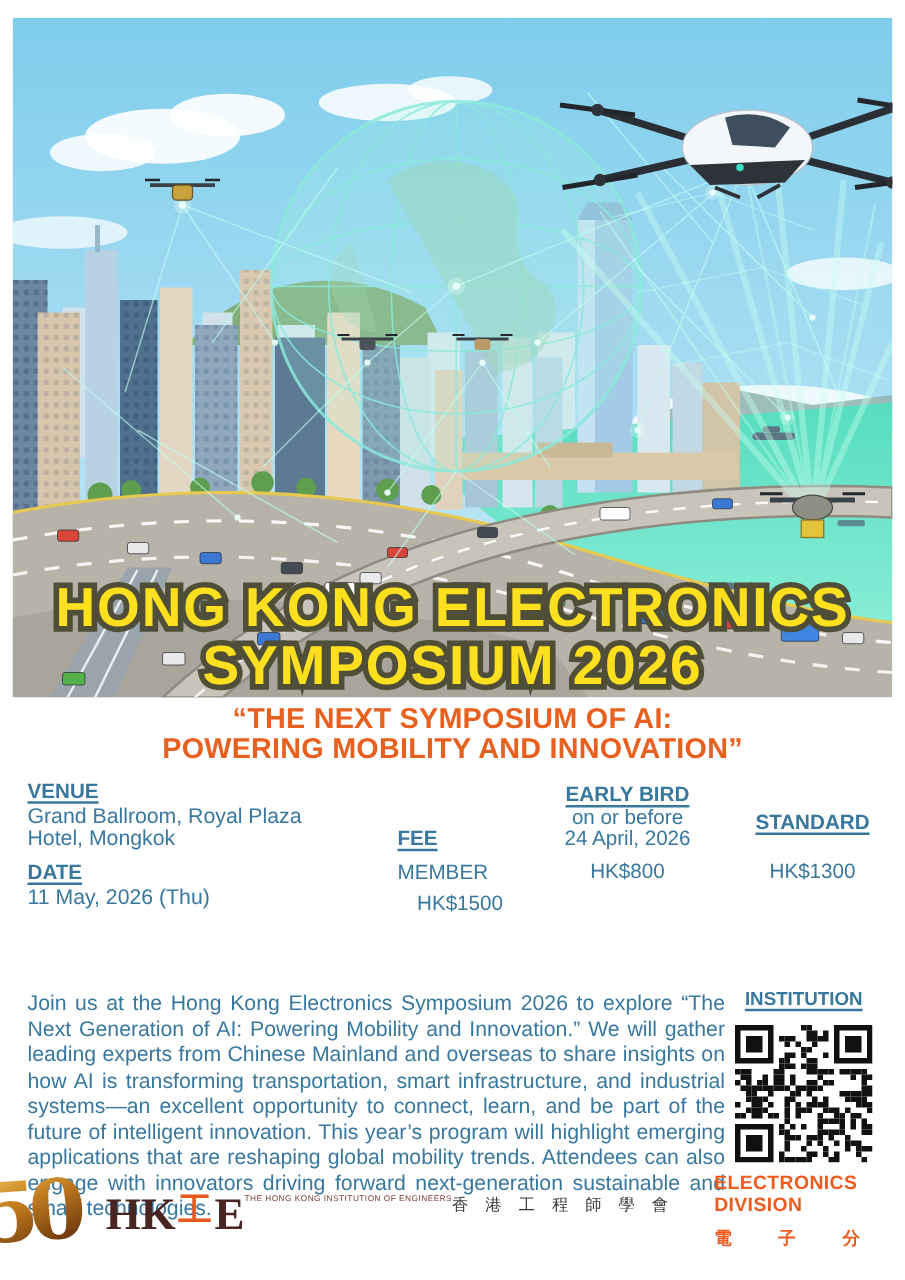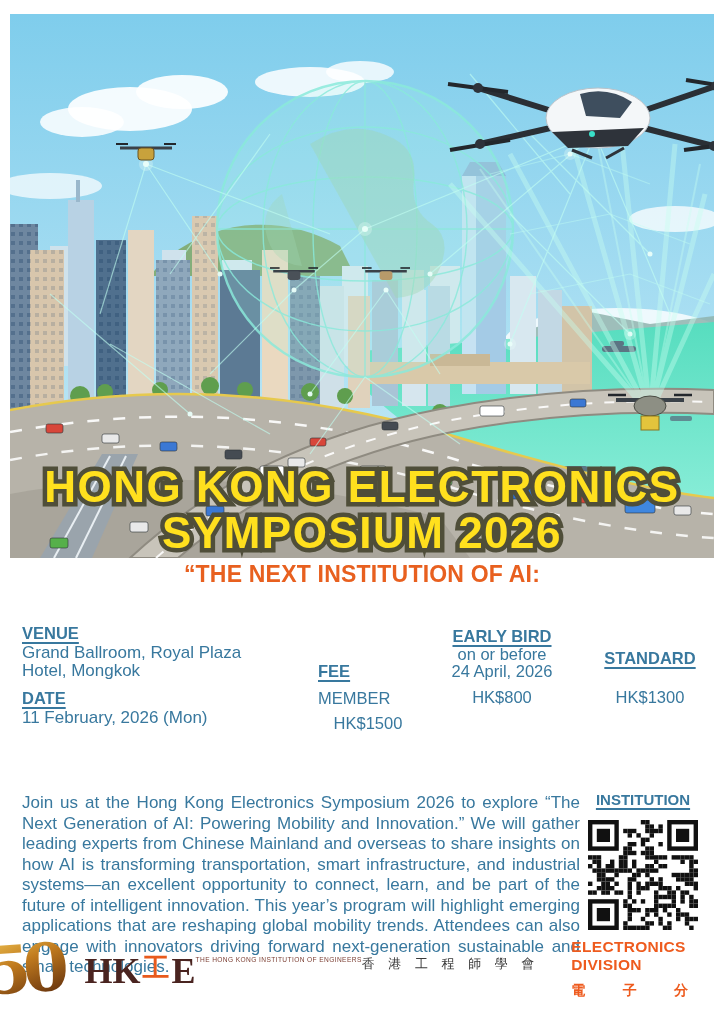--- a/index.html
+++ b/index.html
@@ -302,32 +302,33 @@
         <span class="fill">HONG KONG ELECTRONICS</span>
       </span>
       <span class="tl">
         <span class="stroke">SYMPOSIUM 2026</span>
         <span class="fill">SYMPOSIUM 2026</span>
       </span>
     </div>
   </div>
 
   <div class="subtitle">
-    <div>“THE NEXT INSTITUTION OF AI:</div>
+    <div>“THE NEXT SYMPOSIUM OF AI:</div>
+    <div>POWERING MOBILITY AND INNOVATION”</div>
   </div>
 
   <div class="left-details blue">
     <div class="sec">
       <span class="label-u">VENUE</span>
       <div>Grand Ballroom, Royal Plaza</div>
       <div>Hotel, Mongkok</div>
     </div>
     <div class="sec">
       <span class="label-u">DATE</span>
-      <div>11 February, 2026 (Mon)</div>
+      <div>11 May, 2026 (Thu)</div>
     </div>
   </div>
 
   <div class="fee-block blue">
     <div class="fee-grid">
       <div class="label-u">FEE</div>
       <div class="fee-head-center">
         <span class="label-u">EARLY BIRD</span>
         <div>on or before</div>
         <div>24 April, 2026</div>

